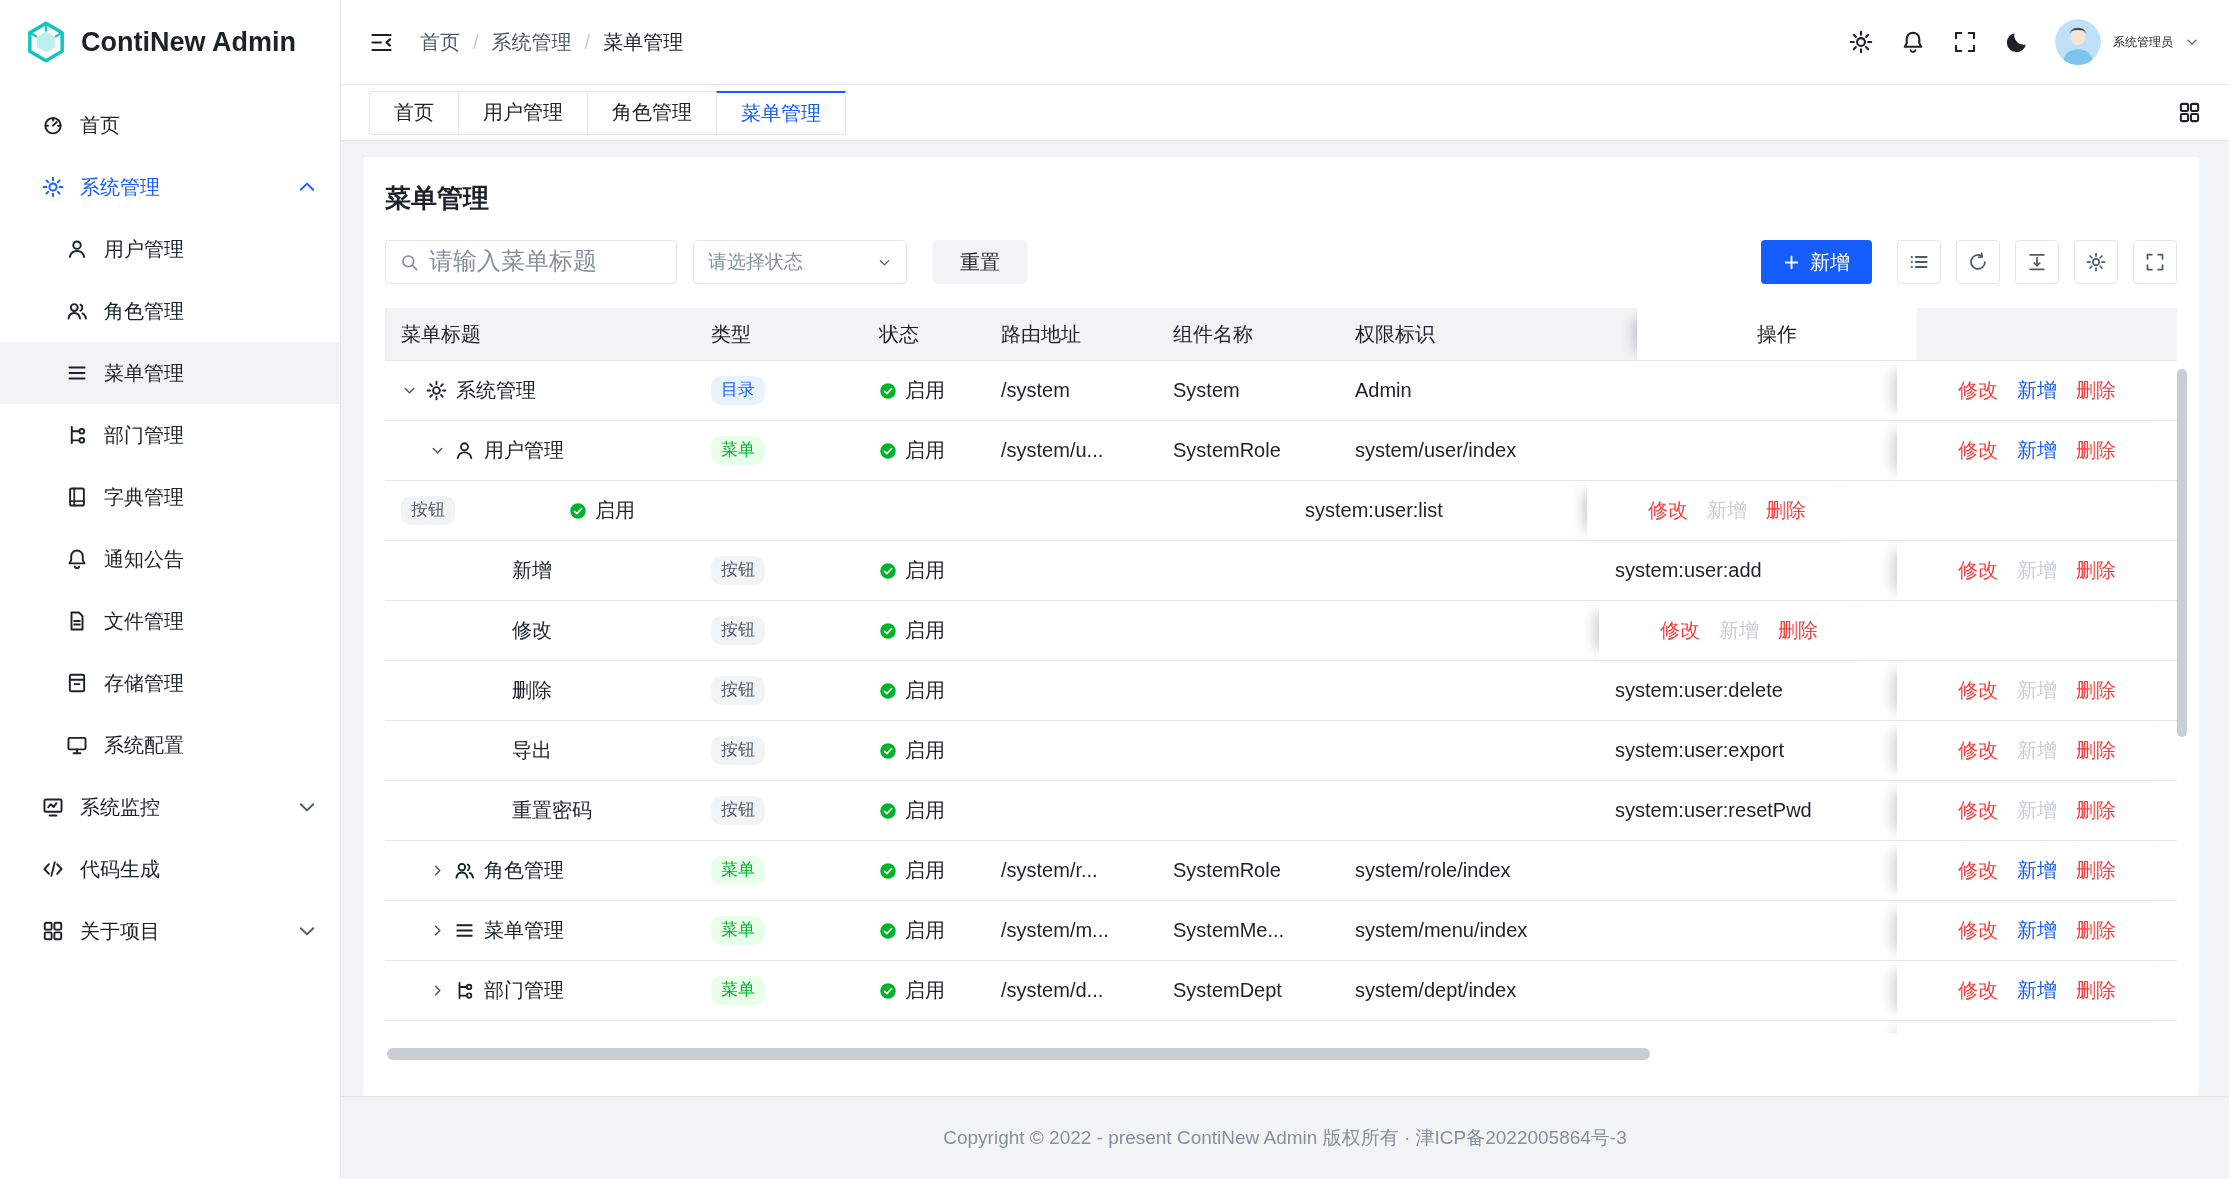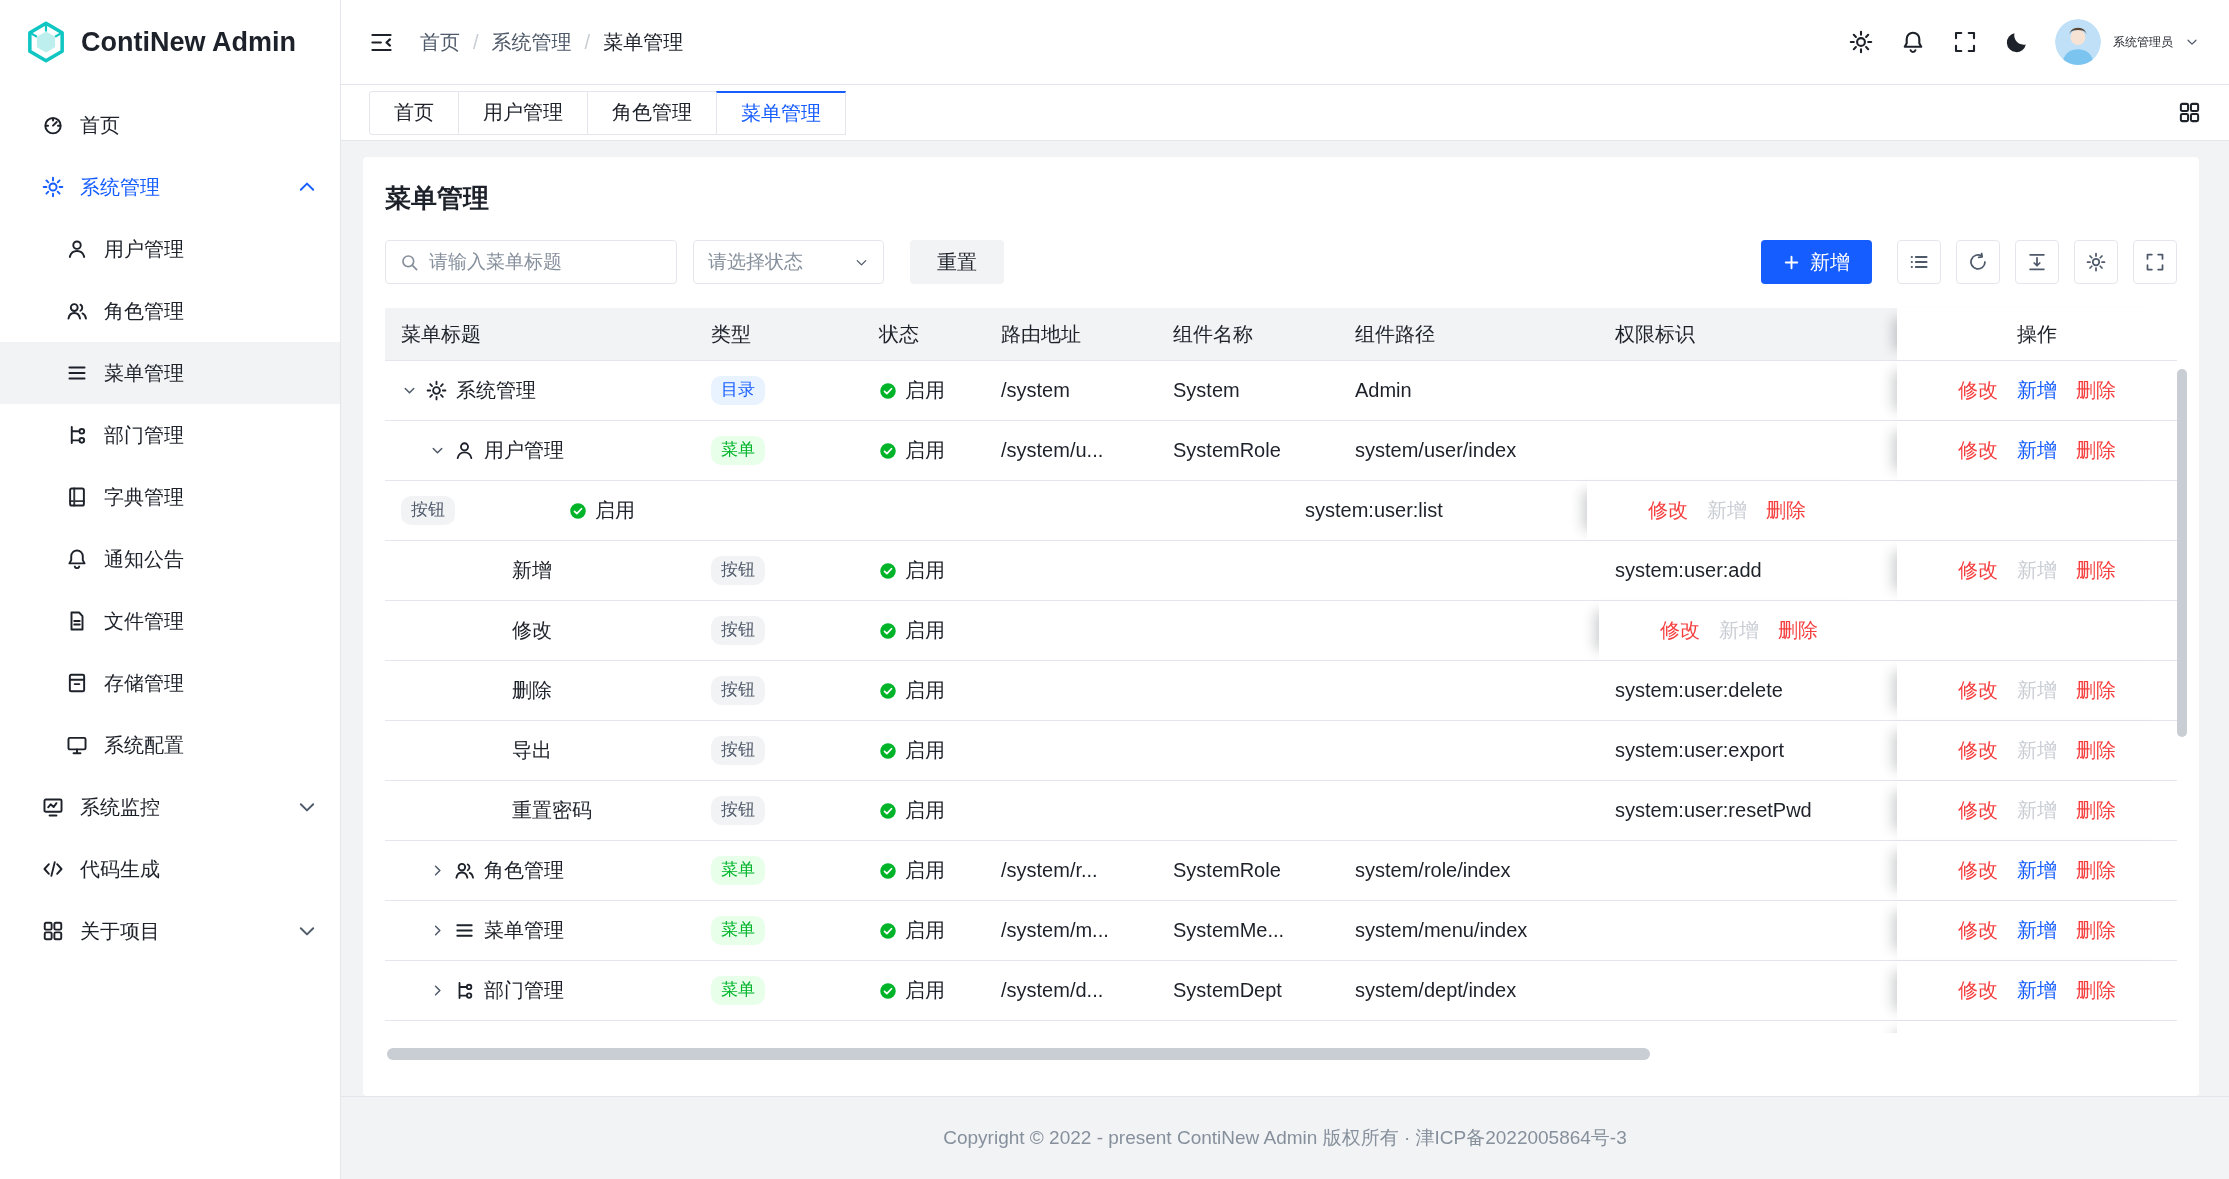--- a/index.html
+++ b/index.html
@@ -53,23 +53,23 @@
   .tab.active{color:var(--primary);border-top:2px solid var(--primary)}
   .tab-extra{margin-left:auto;font-size:23px;color:var(--text-primary);cursor:pointer}
 
   
   .content{flex:none;padding:16px 30px 0 22px}
   .card{background:#fff;border-radius:4px;height:939px;padding:24px 22px;position:relative;overflow:hidden}
   .page-title{font-size:26px;font-weight:600;margin-bottom:24px}
   .toolbar{display:flex;align-items:center;gap:16px;margin-bottom:24px}
   .search-box{width:292px;height:44px;border:1px solid var(--border);border-radius:4px;display:flex;align-items:center;gap:10px;padding:0 14px;background:#fff}
   .search-box .ic{font-size:19px;color:var(--text-tertiary)}
-  .search-box input{border:0;outline:0;flex:1;min-width:0;font-family:Liberation Serif, serif;font-size:19px;color:var(--text-primary);background:transparent}
+  .search-box input{border:0;outline:0;flex:1;min-width:0;font-family:Liberation Mono, monospace;font-size:24px;color:var(--text-primary);background:transparent}
   .search-box input::placeholder{color:var(--text-tertiary)}
-  .select-box{width:191px;height:44px;border:1px solid var(--border);border-radius:4px;display:flex;align-items:center;padding:8px 14px;font-size:19px;color:var(--text-tertiary);cursor:pointer;background:#fff}
+  .select-box{width:214px;height:44px;border:1px solid var(--border);border-radius:4px;display:flex;align-items:center;padding:8px 14px;font-size:19px;color:var(--text-tertiary);cursor:pointer;background:#fff}
   .select-caret{margin-left:auto;font-size:15px;color:var(--text-secondary)}
   .btn-reset{height:44px;padding:0 27px;background:var(--bg);border:none;border-radius:4px;font-family:inherit;font-size:20px;color:var(--text-primary);cursor:pointer;margin-left:10px}
   .toolbar-right{margin-left:auto;display:flex;align-items:center;gap:15px}
   .btn-primary{height:44px;padding:0 22px;background:var(--primary);color:#fff;border:none;border-radius:4px;font-family:inherit;font-size:20px;display:flex;align-items:center;gap:10px;cursor:pointer;margin-right:10px}
   .btn-primary .ic{font-size:17px}
   .icon-btn{width:44px;height:44px;border:1px solid var(--border);border-radius:4px;background:#fff;display:flex;align-items:center;justify-content:center;font-size:20px;color:var(--text-secondary);cursor:pointer}
 
   
   .thead{display:flex;background:var(--bg);border-bottom:1px solid var(--border)}
   .th{height:52px;display:flex;align-items:center;padding:0 16px;font-weight:500;font-size:20px;color:var(--text-primary);white-space:nowrap}
@@ -412,21 +412,20 @@
           </div>
         </div>
 
         <div class="table">
           <div class="thead">
               <div class="th c1">菜单标题</div>
               <div class="th c2">类型</div>
               <div class="th c3">状态</div>
               <div class="th c4">路由地址</div>
               <div class="th c5">组件名称</div>
-              <div class="th c6">组件路径</div>
               <div class="th c7">权限标识</div>
               <div class="th ops">操作</div>
             </div>
           <div class="tbody">
               <div class="trow">
                 <div class="td c1">
                   <span class="tree-indent" style="width:0px"></span>
                   <span class="ic expand">
                     <svg viewBox="0 0 16 16" fill="none" stroke="currentColor" stroke-width="1.4" stroke-linecap="round" stroke-linejoin="round">
                       <path d="M4 6.2l4 4 4-4"></path>

